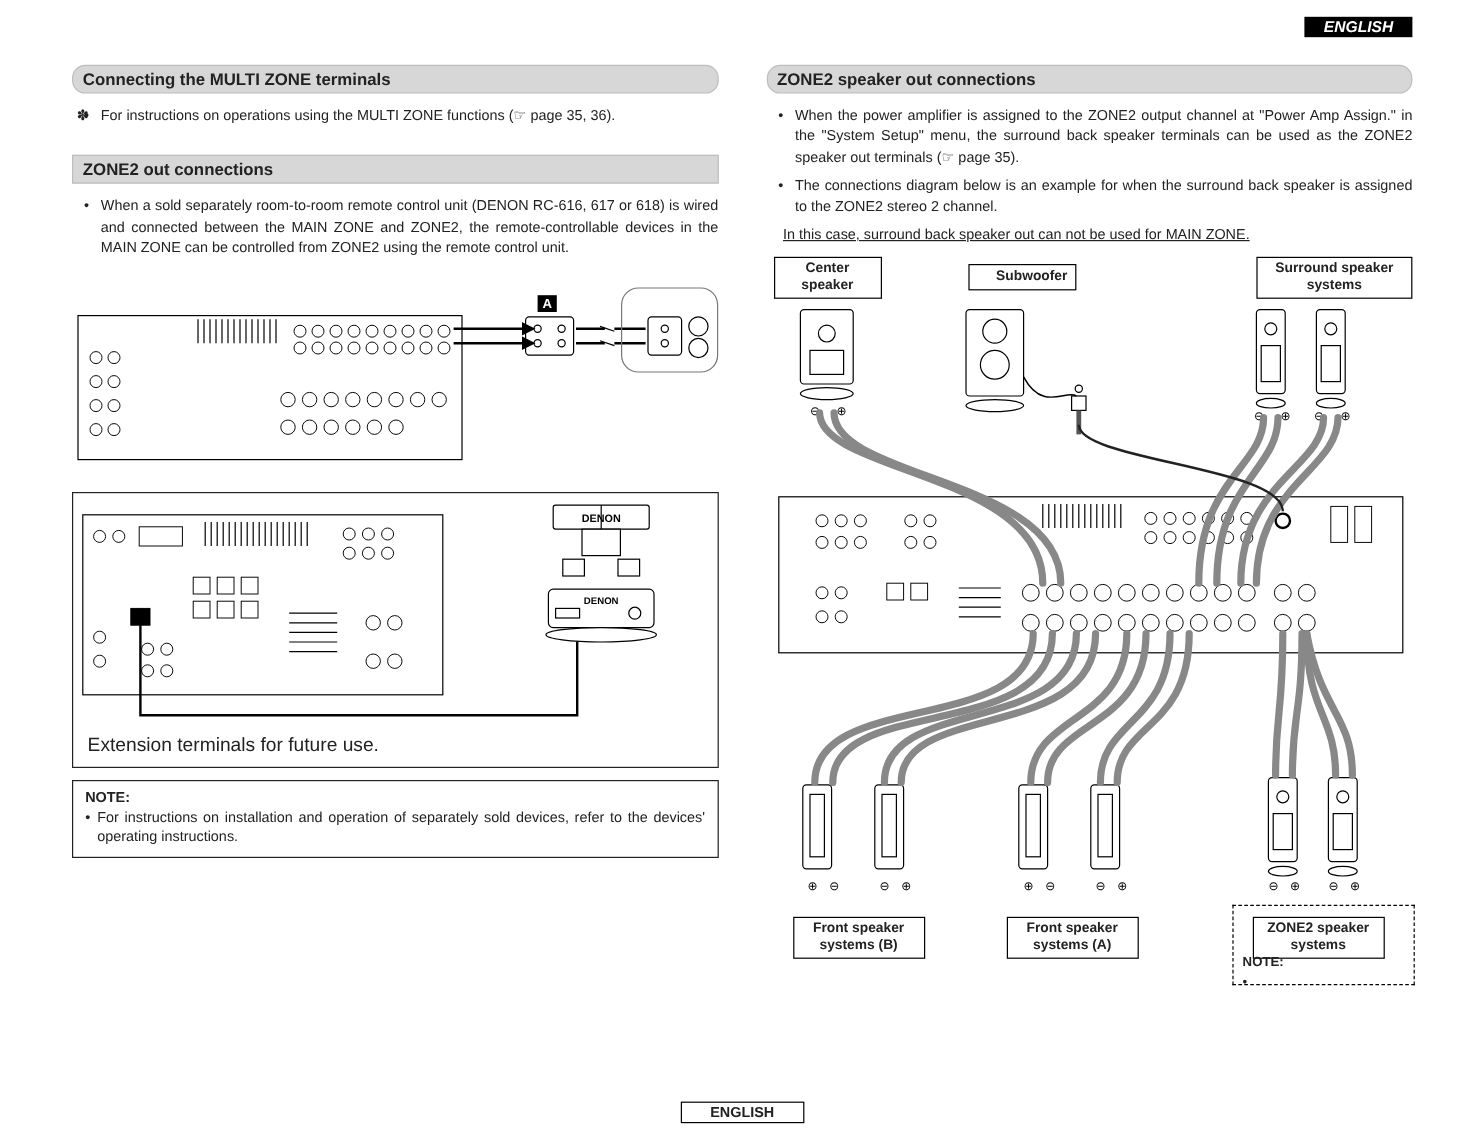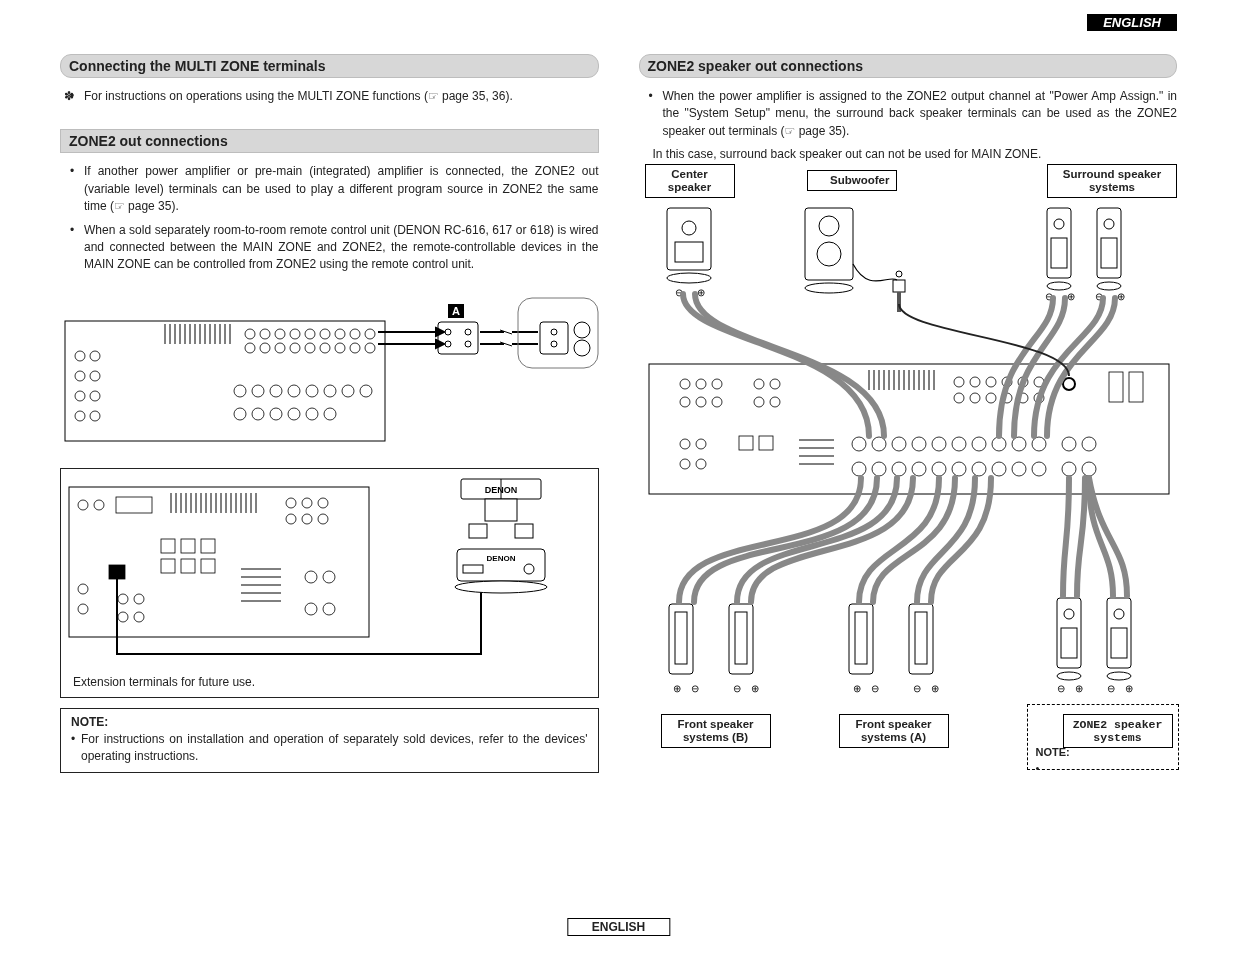--- a/index.html
+++ b/index.html
@@ -33,21 +33,21 @@
     border: 1px solid #bdbdbd;
     padding: 3px 8px;
     font-weight: bold;
     font-size: 14px;
     margin: 40px 0 10px 0;
   }
   .section-header.first { margin-top: 40px; border-radius: 11px; }
   ul.body { list-style: none; padding: 0 0 0 14px; margin: 6px 0; }
   ul.body li { position: relative; padding-left: 10px; margin-bottom: 6px; line-height: 1.45; text-align: justify; }
   ul.body li::before { content: "•"; position: absolute; left: -4px; top: 0; }
-  .plain-para { padding-left: 14px; line-height: 1.45; text-align: justify; }
+  .plain-para { padding-left: 14px; line-height: 1.45; text-align: justify; text-decoration: underline; }
   .note-box {
     border: 1px solid #222;
     padding: 6px 10px 8px 10px;
     margin-top: 10px;
   }
   .note-box .note-title { font-weight: bold; margin-bottom: 2px; }
   .note-box ul { list-style: none; padding: 0; margin: 0; }
   .note-box li { position: relative; padding-left: 10px; line-height: 1.4; text-align: justify; }
   .note-box li::before { content: "•"; position: absolute; left: 0; top: 0; }
 
@@ -55,27 +55,28 @@
   .diagram {
     border: none;
     background: #fff;
     margin-top: 12px;
     position: relative;
   }
   .diagram svg { display: block; }
   .ext-label {
     position: absolute;
     left: 12px; bottom: 8px;
-    font-size: 12px;
+    font-size: 16px;
   }
 
   
   .speaker-layout {
     position: relative;
     height: 700px;
+    margin-top: 10px;
   }
   .spk-label {
     position: absolute;
     border: 1.5px solid #000;
     font-weight: bold;
     font-size: 11.5px;
     text-align: center;
     padding: 3px 6px;
     background: #fff;
     line-height: 1.15;
@@ -122,21 +123,20 @@
     <ul class="body">
       <li style="list-style:none;">
         <span style="position:absolute;left:-10px;">✽</span>
         <span>For instructions on operations using the MULTI ZONE functions (☞ page 35, 36).</span>
       </li>
     </ul>
 
     <div class="section-header" style="margin-top:24px;">ZONE2 out connections</div>
 
     <ul class="body">
-      <li><span>If another power amplifier or pre-main (integrated) amplifier is connected, the ZONE2 out (variable level) terminals can be used to play a different program source in ZONE2 the same time (☞ page 35).</span></li>
       <li><span>When a sold separately room-to-room remote control unit (DENON RC-616, 617 or 618) is wired and connected between the MAIN ZONE and ZONE2, the remote-controllable devices in the MAIN ZONE can be controlled from ZONE2 using the remote control unit.</span></li>
     </ul>
 
     <div class="diagram" style="height:170px;">
       <svg width="540" height="170" viewBox="0 0 540 170">
 
         <rect x="5" y="35" width="320" height="120" fill="#fff" stroke="#000" stroke-width="1"></rect>
 
         <g stroke="#000" stroke-width="1">
           <line x1="105" y1="38" x2="105" y2="58"></line>
@@ -323,20 +323,21 @@
     </div>
 
   </div>
 
   <div class="col">
 
     <div class="section-header first">ZONE2 speaker out connections</div>
 
     <ul class="body">
       <li><span>When the power amplifier is assigned to the ZONE2 output channel at "Power Amp Assign." in the "System Setup" menu, the surround back speaker terminals can be used as the ZONE2 speaker out terminals (☞ page 35).</span></li>
+      <li><span>The connections diagram below is an example for when the surround back speaker is assigned to the ZONE2 stereo 2 channel.</span></li>
     </ul>
     <div class="plain-para">In this case, surround back speaker out can not be used for MAIN ZONE.</div>
 
     <div class="speaker-layout">
 
       <div class="spk-label" style="left:6px; top:0; width:90px;">Center speaker</div>
       <div class="spk-label" style="left:168px; top:6px; width:90px;text-align:right;">Subwoofer</div>
       <div class="spk-label" style="right:0; top:0; width:130px;">Surround speaker systems</div>
 
 
@@ -537,21 +538,21 @@
           <path d="M430 314 C 430 380 424 380 424 432"></path>
           <path d="M446 314 C 446 380 438 380 438 432"></path>
           <path d="M430 314 C 430 370 474 380 474 432" opacity="0"></path>
           <path d="M450 314 C 450 380 474 382 474 432"></path>
           <path d="M450 314 C 462 380 488 382 488 432"></path>
         </g>
       </svg>
 
       <div class="spk-label" style="left:22px; top:550px; width:110px;">Front speaker systems (B)</div>
       <div class="spk-label" style="left:200px; top:550px; width:110px;">Front speaker systems (A)</div>
-      <div class="spk-label" style="left:424px; top:550px; width:110px;font-family:Liberation Mono, monospace;">ZONE2 speaker systems</div>
+      <div class="spk-label" style="left:405px; top:550px; width:110px;">ZONE2 speaker systems</div>
 
       <div class="dashed-box" style="left:388px; top:540px; width:152px; padding-top:40px;">
         <div class="note-title">NOTE:</div>
         <div style="position:relative;padding-left:10px;">
           <span style="position:absolute;left:0;">•</span>
         </div>
       </div>
 
     </div>
 

